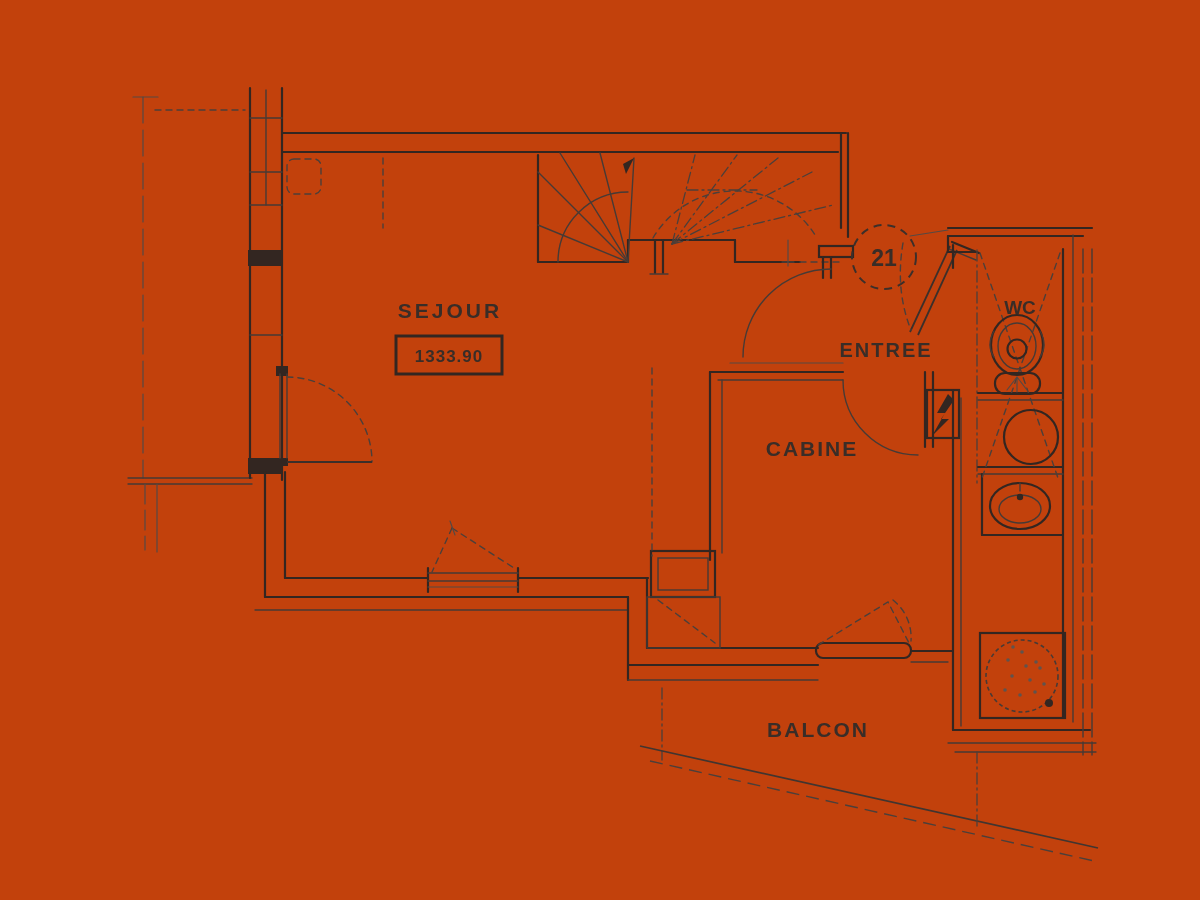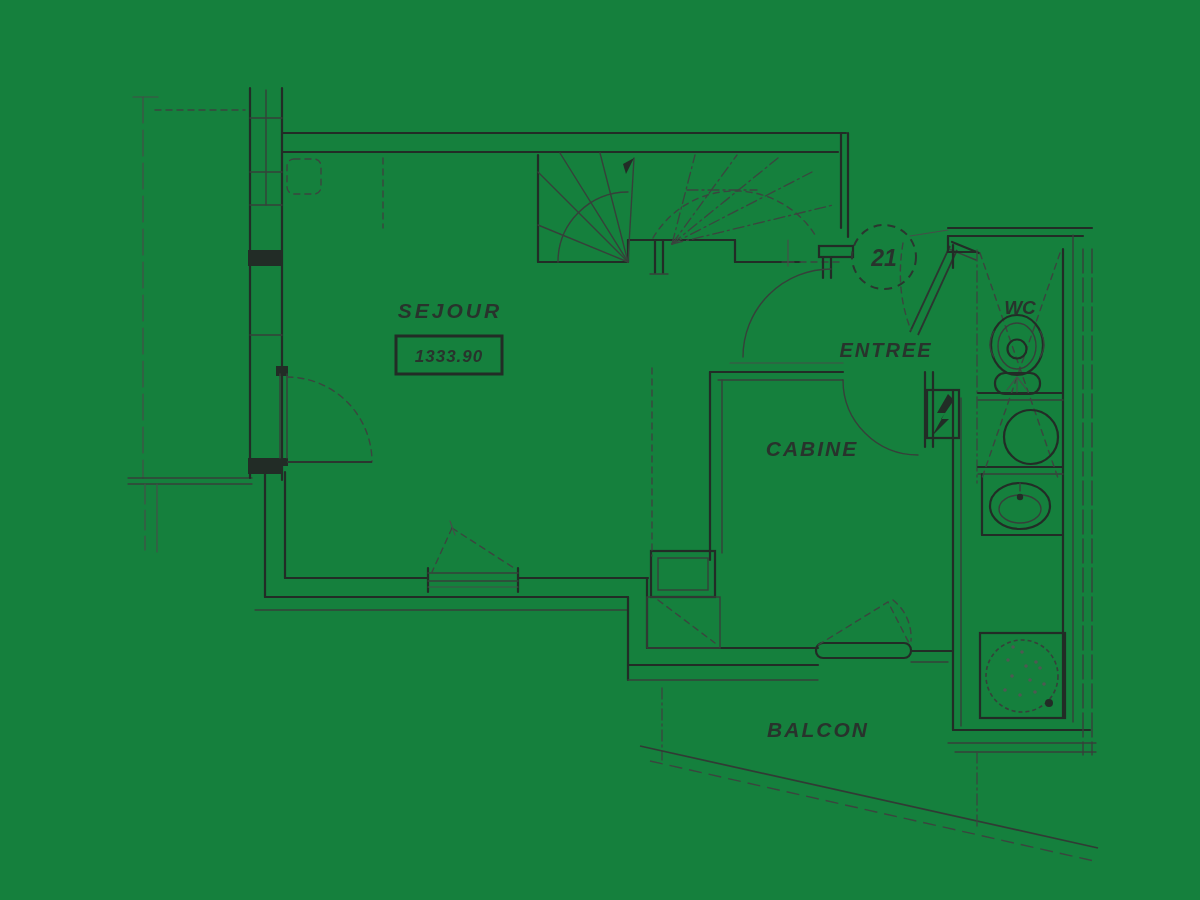--- a/index.html
+++ b/index.html
@@ -1,16 +1,16 @@
 <!DOCTYPE html>
 <html><head>
 <meta charset="utf-8">
 <style>
   html,body{margin:0;padding:0;background:#ffffff;}
-  .page{position:relative;width:1200px;height:900px;background:#15803d;overflow:hidden;font-style:italic;}
+  .page{position:relative;width:1200px;height:900px;background:#c2410c;overflow:hidden;}
   svg{display:block;}
   text{font-family:"Liberation Sans", sans-serif;fill:#2b2b2b;font-weight:700;}
   .wall{stroke:#242424;stroke-width:2.2;fill:none;stroke-linecap:round;}
   .wall-thin{stroke:#3a3a3a;stroke-width:1.4;fill:none;stroke-linecap:round;}
   .hair{stroke:#4a4a4a;stroke-width:1.2;fill:none;stroke-linecap:round;}
   .dash{stroke:#3f3f3f;stroke-width:1.4;fill:none;stroke-dasharray:6 5;stroke-linecap:round;}
   .dashdot{stroke:#3f3f3f;stroke-width:1.3;fill:none;stroke-dasharray:11 4 2 4;stroke-linecap:round;}
   .fill{fill:#242424;stroke:none;}
 </style>
 </head>

